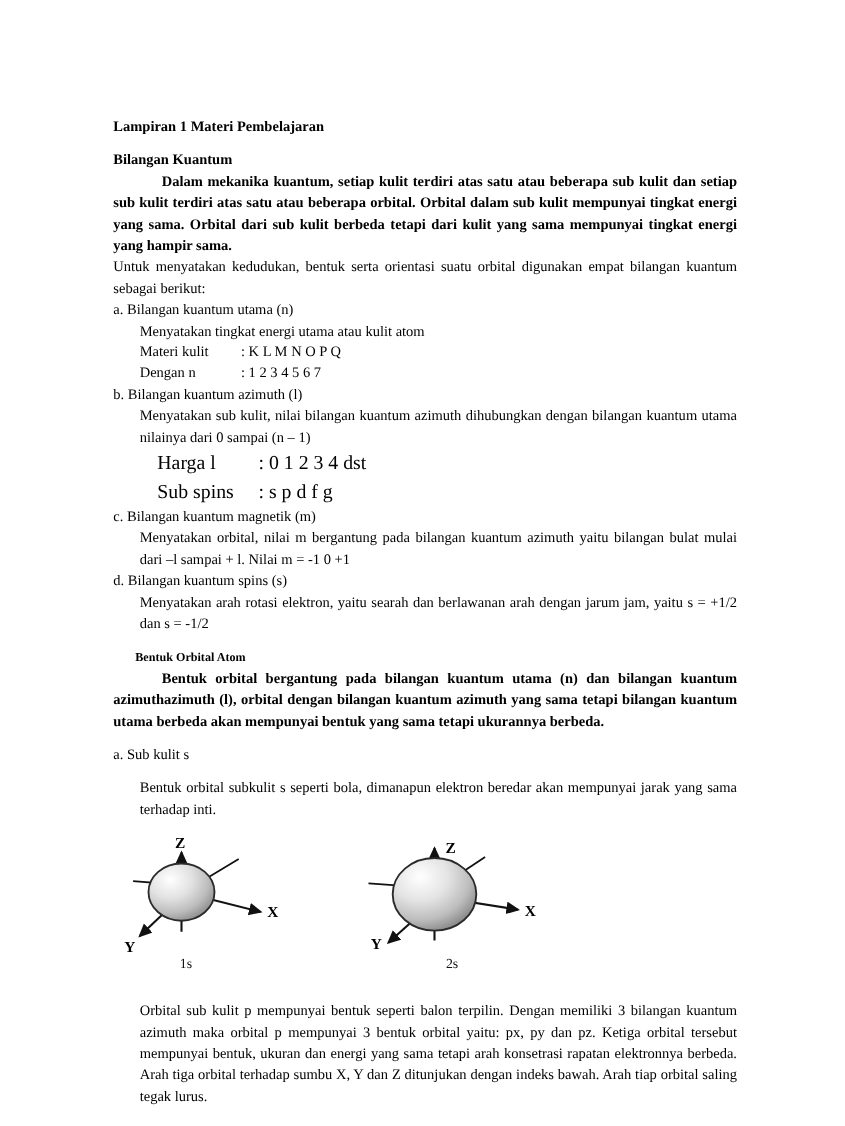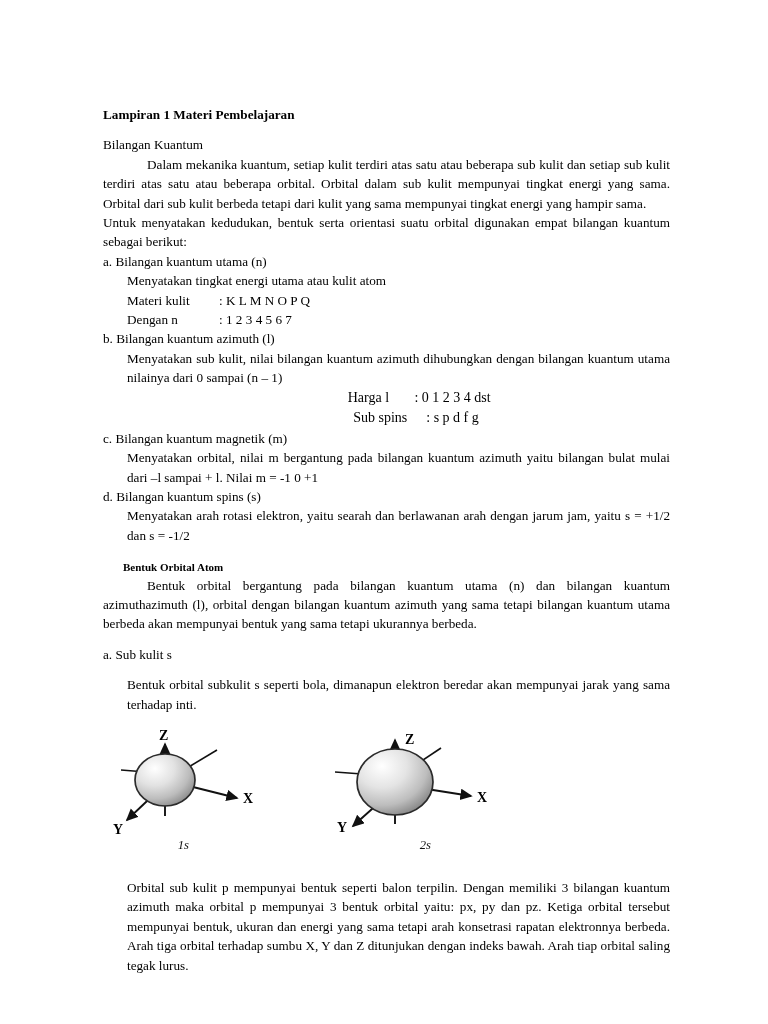--- a/index.html
+++ b/index.html
@@ -33,21 +33,21 @@
   }
 
   .h-title {
     font-weight: bold;
     font-size: 13.2px;
     line-height: 1.28;
     margin: 0 0 13px 0;
   }
 
   .h-section {
-    font-weight: normal;
+    font-weight: bold;
     font-size: 13.2px;
     line-height: 1.28;
     margin: 0 0 1px 0;
   }
 
   .h-sub {
     font-weight: bold;
     font-size: 11px;
     line-height: 1.3;
     margin: 0 0 1px 0;
@@ -57,20 +57,21 @@
   p.body {
     font-size: 13.2px;
     line-height: 1.47;
     margin: 0;
     text-align: justify;
     text-justify: inter-word;
   }
 
   p.indent {
     text-indent: 44px;
+    font-weight: bold;
   }
 
   .list-item {
     font-size: 13.2px;
     line-height: 1.47;
     margin: 0;
     text-align: left;
   }
 
   .sub-line {
@@ -79,25 +80,25 @@
     margin: 0;
     padding-left: 24px;
     text-align: justify;
   }
 
   .sub-line.nojust {
     text-align: left;
   }
 
   .sub-line2 {
-    font-size: 14px;
+    font-size: 18px;
     line-height: 1.47;
     margin: 0;
     padding-left: 40px;
-    text-align: center;
+    text-align: left;
   }
 
   .spacer-sm { height: 11px; }
   .spacer-md { height: 15px; }
   .lbl-col {
     display: inline-block;
     min-width: 92px;
   }
 
   
@@ -112,22 +113,21 @@
     top: 0;
   }
   .fig-1s { left: 6px; }
   .fig-2s { left: 228px; }
 
   .fig-caption {
     position: absolute;
     font-size: 12.6px;
     font-weight: normal;
     color: #111;
-    text-align: right;
-    font-style: italic;
+    text-align: center;
   }
   .cap-1s { left: 40px; top: 110px; width: 40px; }
   .cap-2s { left: 60px; top: 110px; width: 40px; }
 
   svg { display: block; }
 </style>
 </head>
 <body>
 
 <div class="page">

